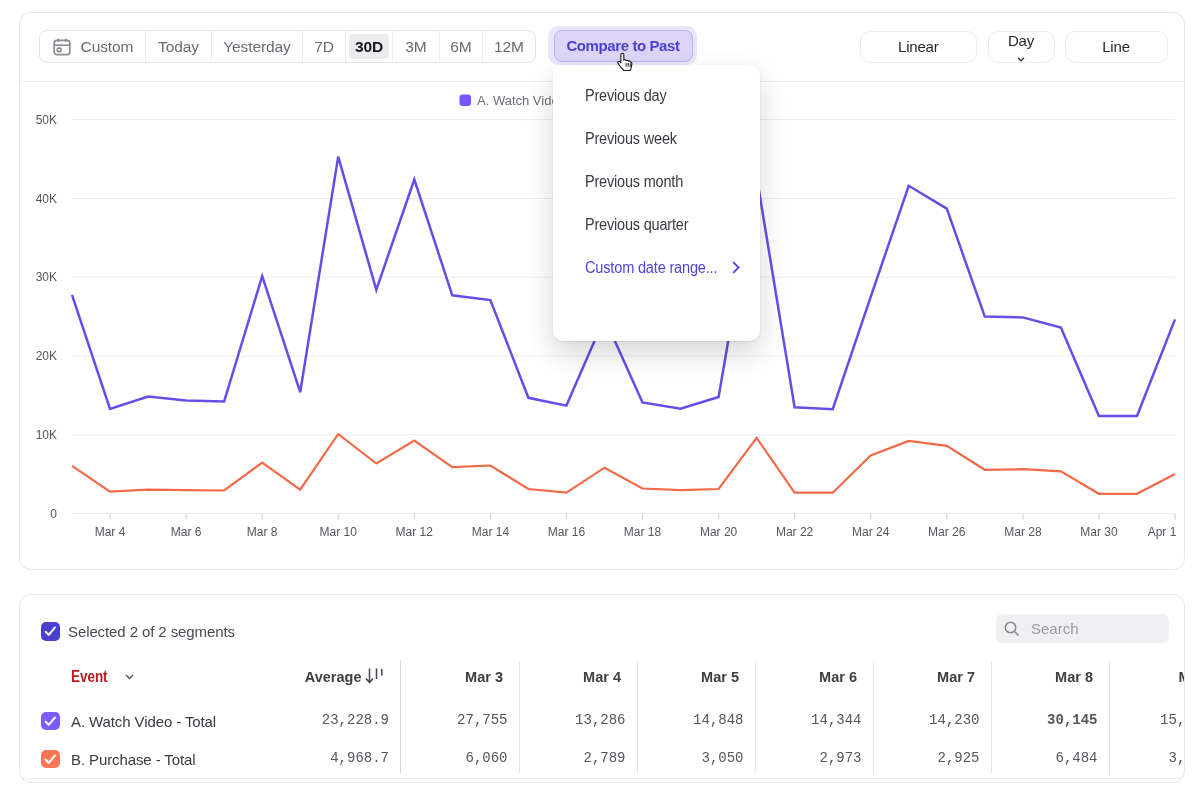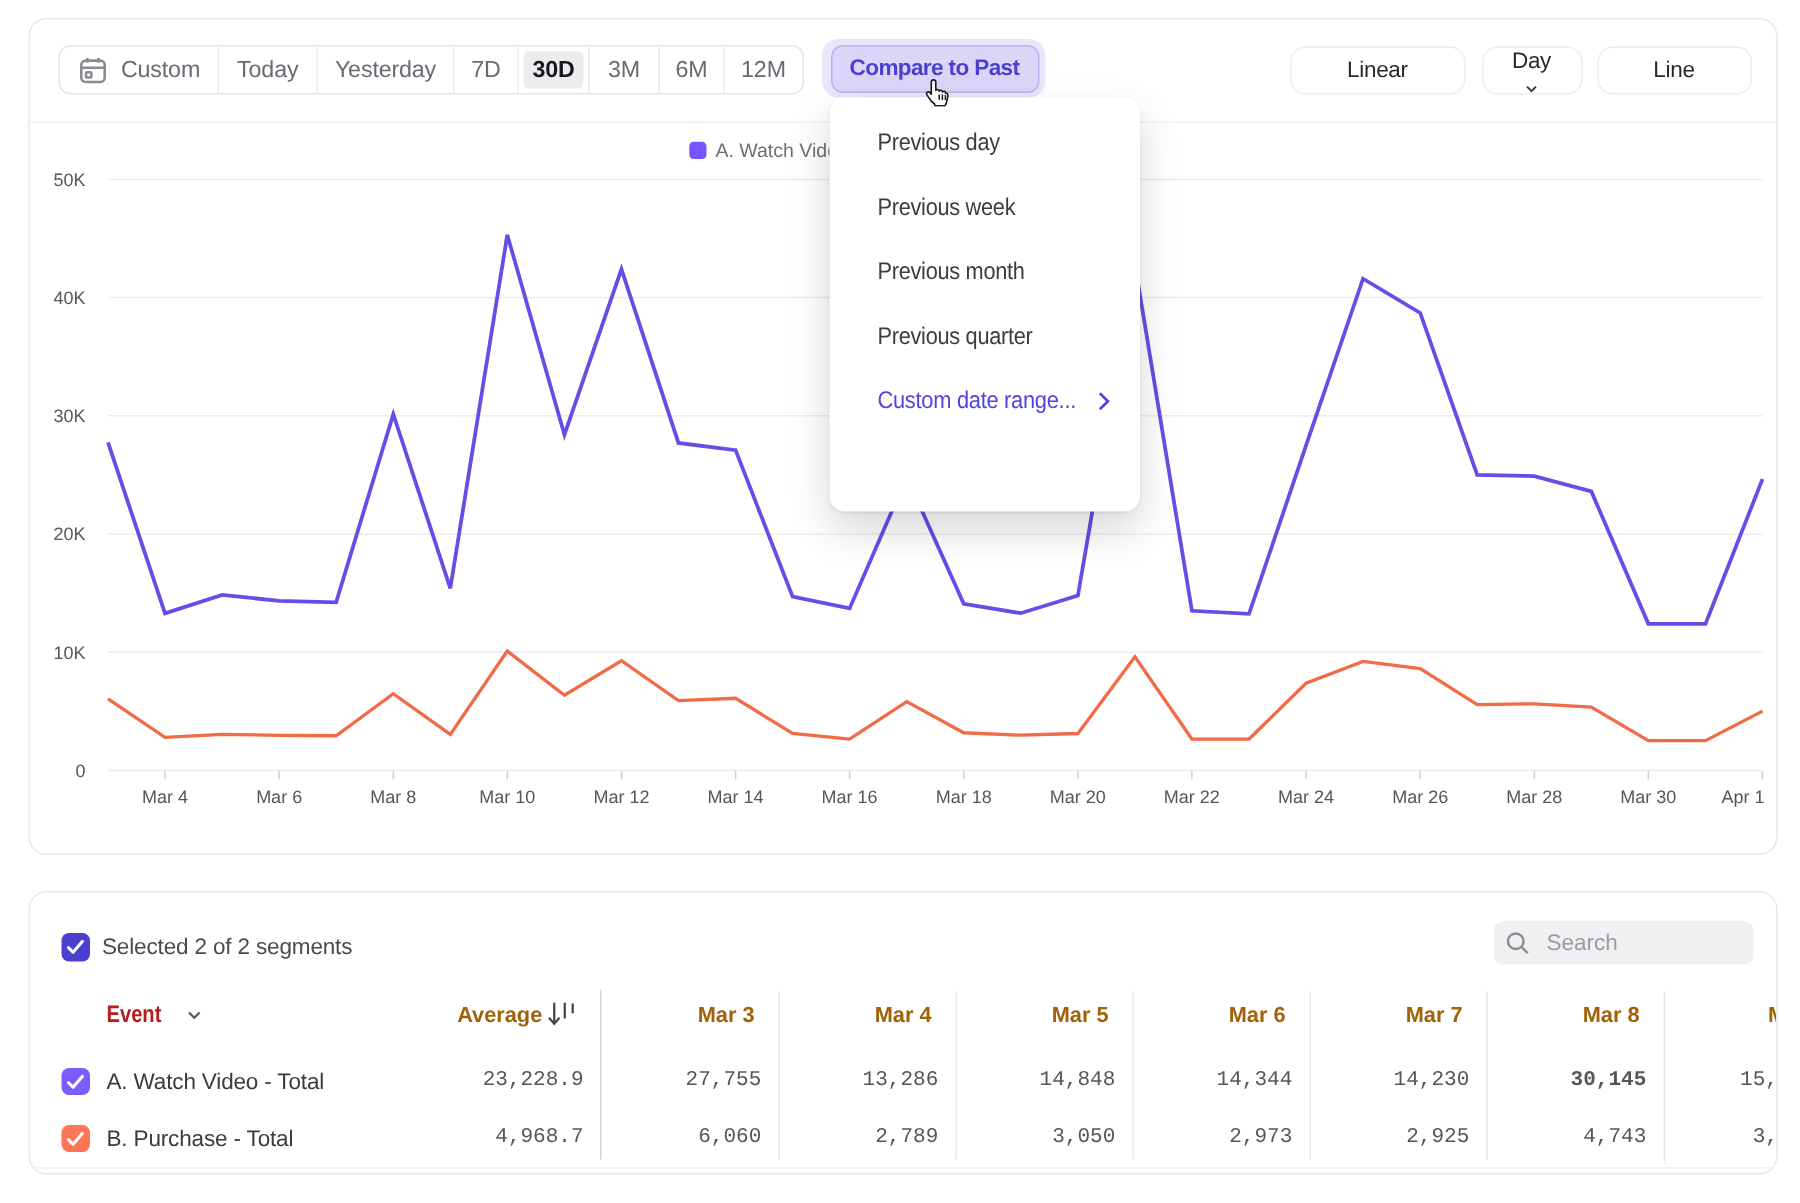--- a/index.html
+++ b/index.html
@@ -19,21 +19,21 @@
   font-size:15px; color:#28282e; letter-spacing:-0.2px;flex-direction:column; }
 
 .menu { position:absolute; left:553px; top:64.5px; width:207px; height:276px; background:#fff;
   border-radius:10px; box-shadow:0 1px 2px rgba(0,0,0,.08), 0 12px 28px rgba(0,0,0,.16);
   padding-top:9.5px; z-index:20; }
 .menu .it { height:43px; display:flex; align-items:center; padding-left:32px;
   font-size:16px; color:#3b3b42; letter-spacing:-0.2px; }
 .menu .it > span { display:inline-block; transform:scaleX(.905); transform-origin:left center; }
 .num { position:absolute; font-family:"Liberation Mono", monospace; font-size:14px;
   color:#55555b; text-align:right; width:110px; }
-.dhead { position:absolute; font-size:14.5px; font-weight:700; color:#a16207; text-align:right; width:110px; }
+.dhead { position:absolute; font-size:14.5px; font-weight:700; color:#404040; text-align:right; width:110px; }
 .vline { position:absolute; width:1px; background:#e6e6ea; }
 .chk { position:absolute; width:18.5px; height:18.5px; border-radius:5px; }
 </style>
 </head>
 <body>
 
 <div class="card" style="left:18.5px; top:12px; width:1166px; height:558px;"></div>
 
 <div class="seg">
   <div class="cell" style="width:105px; gap:9px;">
@@ -242,15 +242,15 @@
         <path d="M4.5 9.5 L7.5 12.5 L13.5 5.5"></path>
       </svg>
   </div>
   <div class="abs" style="left:51.5px; top:156px; font-size:15px; color:#3a3a40; letter-spacing:-0.1px;">B. Purchase - Total</div>
   <div class="num" style="left:259.5px; top:155px;">4,968.7</div>
   <div class="num" style="left:378px; top:155px;">6,060</div>
   <div class="num" style="left:496px; top:155px;">2,789</div>
   <div class="num" style="left:614px; top:155px;">3,050</div>
   <div class="num" style="left:732px; top:155px;">2,973</div>
   <div class="num" style="left:850px; top:155px;">2,925</div>
-  <div class="num" style="left:968px; top:155px;">4,743</div>
+  <div class="num" style="left:968px; top:155px;">6,484</div>
   <div class="num" style="left:1081px; top:155px;">3,043</div>
 </div>
 
 </body></html>

